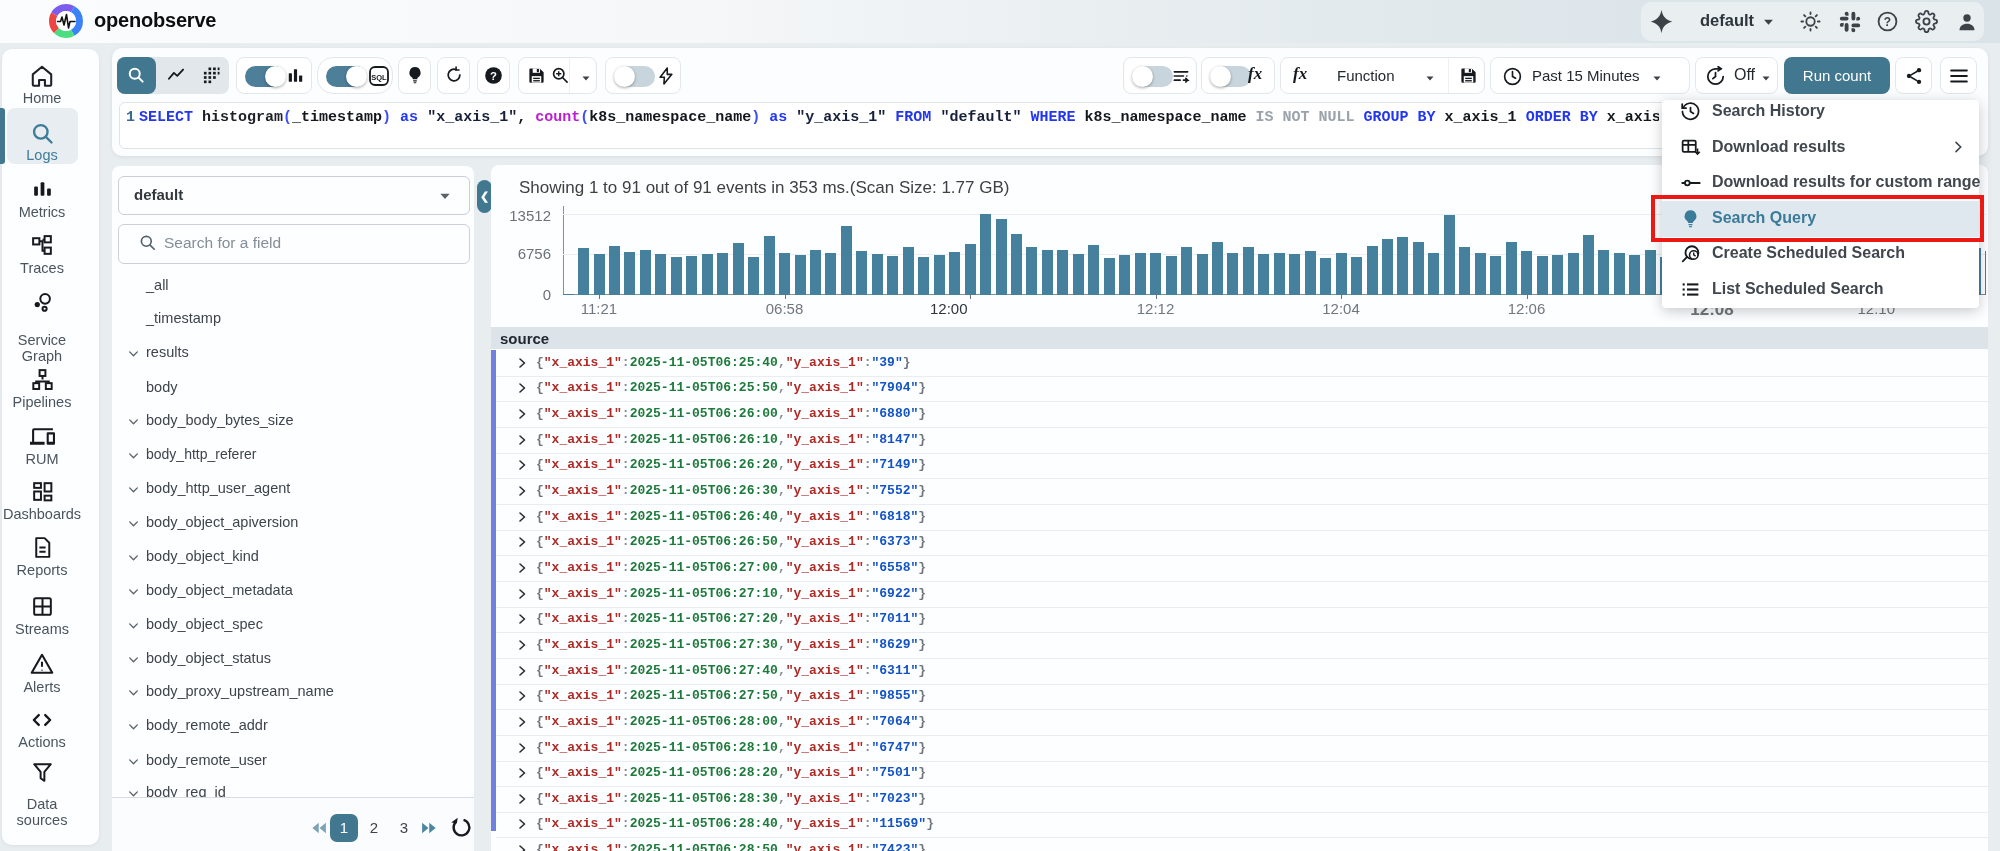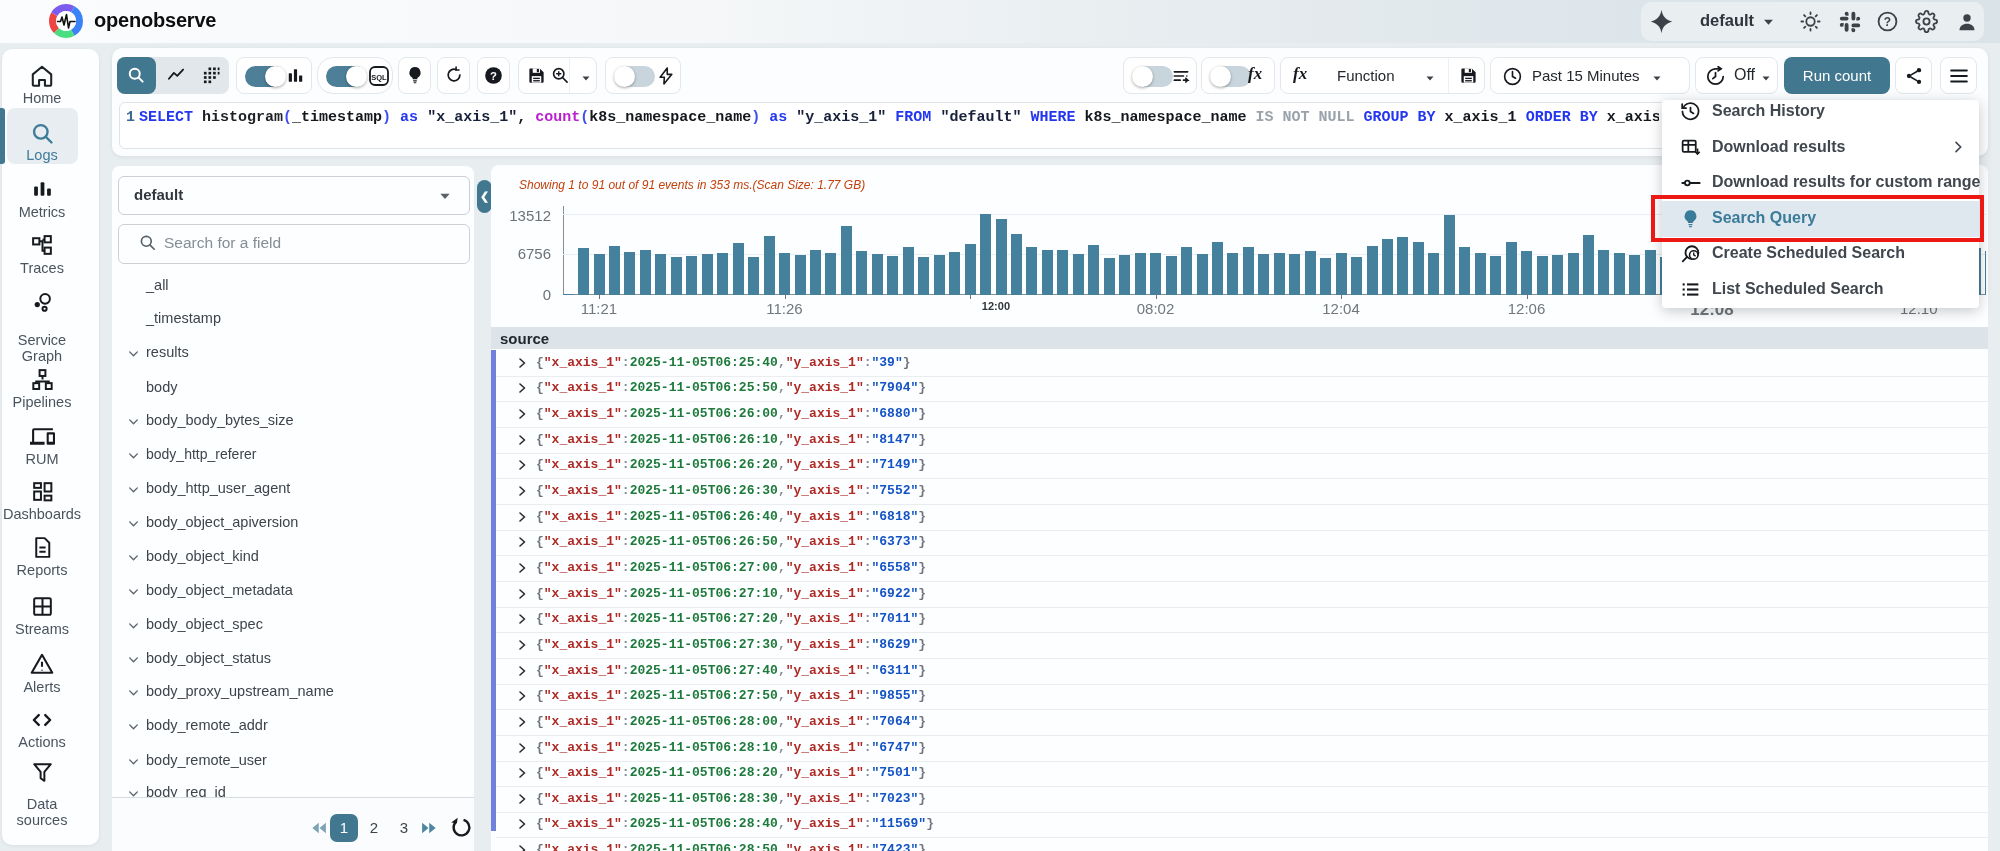--- a/index.html
+++ b/index.html
@@ -344,21 +344,21 @@
 <div class="abs" style="left:367px;top:819px;width:14px;text-align:center;font-size:15px;color:#3c434a;">2</div>
 <div class="abs" style="left:397px;top:819px;width:14px;text-align:center;font-size:15px;color:#3c434a;">3</div>
 <svg class="abs" style="left:421px;top:819px;" width="18" height="18" viewBox="0 0 24 24" fill="#4c86a1">
     <path d="M1.5 5v14l8.5-7zM11 5v14l8.5-7z"></path>
   </svg>
 <svg class="abs" style="left:450px;top:816px;" width="23" height="23" viewBox="0 0 24 24">
     <path d="M14.1 4.1a8.2 8.2 0 1 1-7.9 2.1" fill="none" stroke="#16191d" stroke-width="2.5"></path>
     <path d="M7.6 1.7v6h-6z" fill="#16191d" transform="rotate(8 7.6 4.7)"></path>
   </svg>
 <div class="abs" style="left:491px;top:165px;width:1497px;height:686px;background:#fdfeff;border-radius:8px 8px 0 0;"></div>
-<div class="abs" style="left:519px;top:178px;font-size:12px;color:#c2410c;font-style:italic;">Showing 1 to 91 out of 91 events in 353 ms.(Scan Size: 1.77 GB)</div>
+<div class="abs" style="left:519px;top:178px;font-size:17px;color:#404040;">Showing 1 to 91 out of 91 events in 353 ms.(Scan Size: 1.77 GB)</div>
 <div class="abs" style="left:563px;top:206px;width:1px;height:89px;background:#888f96;"></div>
 <div class="abs" style="left:563px;top:294px;width:1423px;height:1px;background:#888f96;"></div>
 <div class="abs" style="left:563px;top:214px;width:1423px;height:1px;background:#e9eef5;"></div>
 <div class="abs" style="left:563px;top:254px;width:1423px;height:1px;background:#e9eef5;"></div>
 <div class="abs" style="left:495px;top:207px;width:56px;text-align:right;font-size:15px;color:#6b7278;">13512</div>
 <div class="abs" style="left:495px;top:245px;width:56px;text-align:right;font-size:15px;color:#6b7278;">6756</div>
 <div class="abs" style="left:495px;top:286px;width:56px;text-align:right;font-size:15px;color:#6b7278;">0</div>
 <div class="abs" style="left:0;top:0;">
     <div style="position:absolute;left:562.6px;top:294.1px;width:11.0px;height:0.5px;background:#45809c"></div>
     <div style="position:absolute;left:578.1px;top:247.6px;width:11.0px;height:47.0px;background:#45809c"></div>
@@ -449,33 +449,33 @@
     <div style="position:absolute;left:1892.2px;top:254.1px;width:11.0px;height:40.5px;background:#45809c"></div>
     <div style="position:absolute;left:1907.6px;top:253.8px;width:11.0px;height:40.8px;background:#45809c"></div>
     <div style="position:absolute;left:1923.1px;top:252.9px;width:11.0px;height:41.7px;background:#45809c"></div>
     <div style="position:absolute;left:1938.5px;top:242.9px;width:11.0px;height:51.7px;background:#45809c"></div>
     <div style="position:absolute;left:1954.0px;top:243.6px;width:11.0px;height:51.0px;background:#45809c"></div>
     <div style="position:absolute;left:1969.5px;top:247.7px;width:11.0px;height:46.9px;background:#45809c"></div>
     <div style="position:absolute;left:1984.9px;top:250.9px;width:1.1px;height:43.7px;background:#45809c"></div>
   </div>
 <div style="position:absolute;left:559.0px;top:300px;width:80px;text-align:center;font-size:15px;color:#70777d;">11:21</div>
 <div style="position:absolute;left:599.0px;top:294px;width:1px;height:5px;background:#6d737b"></div>
-<div style="position:absolute;left:744.5px;top:300px;width:80px;text-align:center;font-size:15px;color:#70777d;">11:26</div>
+<div style="position:absolute;left:744.5px;top:300px;width:80px;text-align:center;font-size:15px;color:#70777d;">06:58</div>
 <div style="position:absolute;left:784.5px;top:294px;width:1px;height:5px;background:#6d737b"></div>
-<div style="position:absolute;left:930.0px;top:300px;width:80px;text-align:right;font-size:11px;color:#70777d;font-weight:700;color:#2f353b;">12:00</div>
+<div style="position:absolute;left:930.0px;top:300px;width:80px;text-align:left;font-size:15px;color:#70777d;font-weight:400;color:#2f353b;">12:00</div>
 <div style="position:absolute;left:970.0px;top:294px;width:1px;height:5px;background:#6d737b"></div>
-<div style="position:absolute;left:1115.5px;top:300px;width:80px;text-align:center;font-size:15px;color:#70777d;">08:02</div>
+<div style="position:absolute;left:1115.5px;top:300px;width:80px;text-align:center;font-size:15px;color:#70777d;">12:12</div>
 <div style="position:absolute;left:1155.5px;top:294px;width:1px;height:5px;background:#6d737b"></div>
 <div style="position:absolute;left:1301.0px;top:300px;width:80px;text-align:center;font-size:15px;color:#70777d;">12:04</div>
 <div style="position:absolute;left:1341.0px;top:294px;width:1px;height:5px;background:#6d737b"></div>
 <div style="position:absolute;left:1486.5px;top:300px;width:80px;text-align:center;font-size:15px;color:#70777d;">12:06</div>
 <div style="position:absolute;left:1526.5px;top:294px;width:1px;height:5px;background:#6d737b"></div>
 <div style="position:absolute;left:1672.0px;top:300px;width:80px;text-align:center;font-size:17px;color:#70777d;font-weight:bold;">12:08</div>
 <div style="position:absolute;left:1712.0px;top:294px;width:1px;height:5px;background:#6d737b"></div>
-<div style="position:absolute;left:1857.5px;top:300px;width:80px;text-align:right;font-size:15px;color:#70777d;">12:10</div>
+<div style="position:absolute;left:1857.5px;top:300px;width:80px;text-align:left;font-size:15px;color:#70777d;">12:10</div>
 <div style="position:absolute;left:1897.5px;top:294px;width:1px;height:5px;background:#6d737b"></div>
 <div class="abs" style="left:491px;top:327px;width:1497px;height:22px;background:#dce4ea;"></div>
 <div class="abs" style="left:500px;top:330px;font-size:15px;font-weight:700;color:#202830;">source</div>
 <div style="position:absolute;left:496px;top:350.2px;width:1492px;height:25.6px;border-bottom:1px solid #e9edf0;">
     <svg style="position:absolute;left:20px;top:6.5px" width="12" height="12" viewBox="0 0 24 24" fill="none" stroke="#272c31" stroke-width="3.2" stroke-linecap="round" stroke-linejoin="round">
       <polyline points="8,4 17,12 8,20"></polyline>
     </svg>
     <span style="position:absolute;left:40px;top:4.5px;font-family:'Liberation Mono',monospace;font-size:13px;font-weight:700;color:#41474e;"><span style="color:#6e747c">{</span><span style="color:#b02a25">"x_axis_1"</span><span style="color:#858b92">:</span><span style="color:#1d7a3a">2025-11-05T06:25:40</span><span style="color:#858b92">,</span><span style="color:#b02a25">"y_axis_1"</span><span style="color:#858b92">:</span><span style="color:#1353c4">"39"</span><span style="color:#6e747c">}</span></span>
   </div>
 <div style="position:absolute;left:496px;top:375.8px;width:1492px;height:25.6px;border-bottom:1px solid #e9edf0;">

